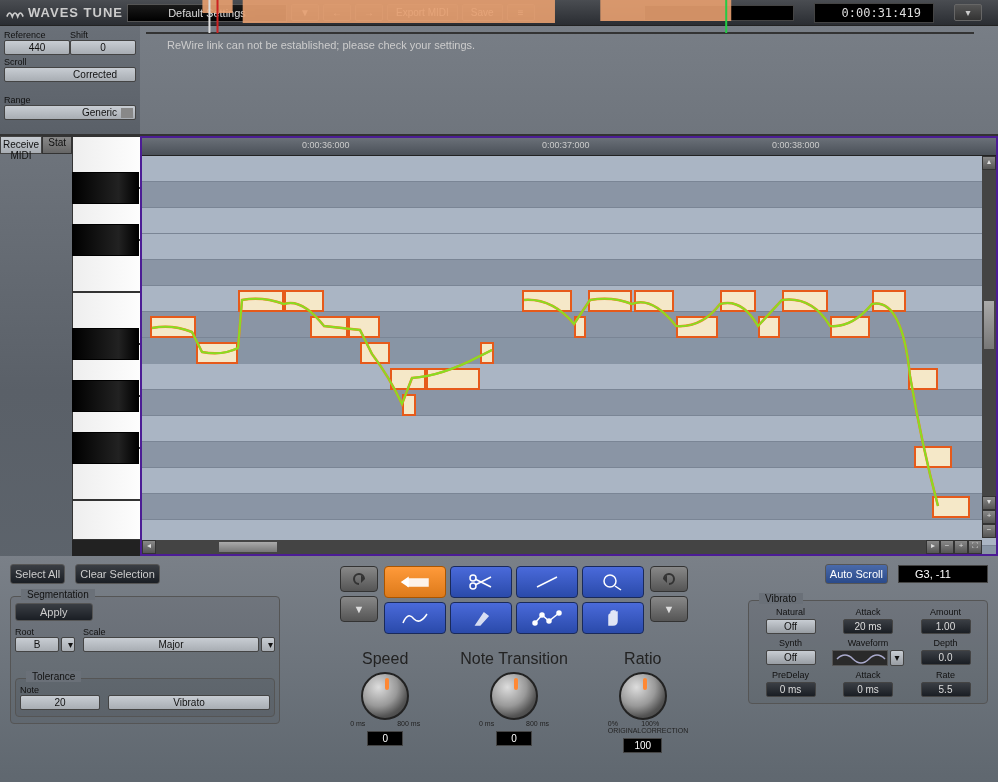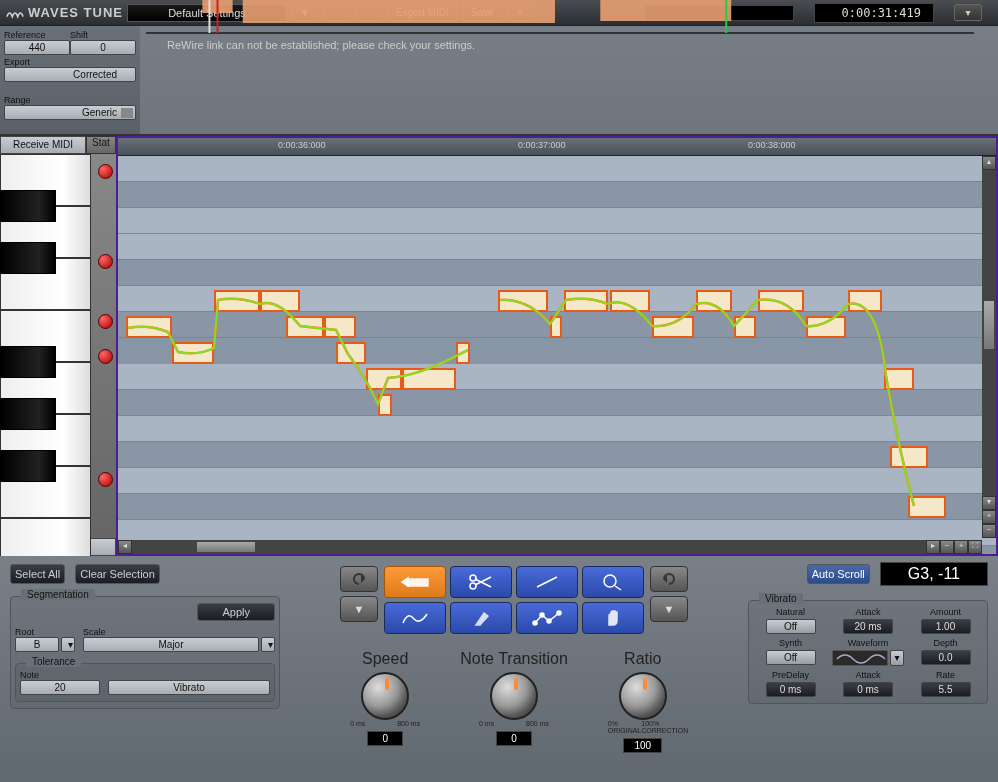--- a/index.html
+++ b/index.html
@@ -25,21 +25,21 @@
 .control-box.wide { width: 100%; text-align: right; padding-right: 18px; position: relative; }
 .dropdown-arrow { position: absolute; right: 2px; top: 2px; width: 12px; height: 10px; background: #888; }
 
 .waveform-area { flex: 1; background: linear-gradient(180deg, #4b5e70 0%, #2a3842 100%); position: relative; border: 1px solid #333; margin: 6px; }
 .rewire-msg { position: absolute; top: 6px; left: 20px; color: #ccc; font-size: 11px; }
 .waveform-svg { position: absolute; bottom: 0; left: 0; width: 100%; height: 70px; }
 .scroll-btn { width: 14px; height: 14px; background: linear-gradient(180deg, #888, #555); border: 1px solid #333; font-size: 8px; text-align: center; cursor: pointer; }
 .scroll-track { flex: 1; background: #444; }
 
 .main-area { display: flex; height: 420px; }
-.side-left { width: 116px; display: flex; flex-direction: column; }
+.side-left { width: 140px; display: flex; }
 .receive-midi { background: linear-gradient(180deg, #c8cdd3, #a8adb3); border: 1px solid #444; padding: 2px; color: #111; font-size: 10px; text-align: center; height: 18px; }
 .stat-box { width: 30px; background: linear-gradient(180deg, #888, #666); border: 1px solid #333; color: #111; font-size: 10px; text-align: center; height: 18px; }
 .midi-row { display: flex; }
 .piano-area { flex: 1; display: flex; background: #333; }
 .piano-keys { width: 108px; position: relative; background: #222; }
 .white-key { position: absolute; left: 0; width: 100%; background: linear-gradient(90deg, #eee, #fff 70%, #ddd); border: 1px solid #333; }
 .black-key { position: absolute; left: 0; width: 62%; background: linear-gradient(90deg, #000, #222 70%, #000); border: 1px solid #000; z-index: 2; }
 .disable-col { width: 30px; background: linear-gradient(180deg, #888, #666); position: relative; }
 .disable-dot { position: absolute; left: 7px; width: 15px; height: 15px; border-radius: 50%; background: radial-gradient(circle at 30% 30%, #ff6666, #aa0000); border: 1px solid #550000; }
 .edit-scale { background: linear-gradient(180deg, #c8cdd3, #a8adb3); border: 1px solid #444; padding: 2px; color: #111; font-size: 10px; text-align: center; height: 18px; }
@@ -81,21 +81,21 @@
 
 .knobs-row { display: flex; gap: 40px; margin-top: 16px; }
 .knob-group { display: flex; flex-direction: column; align-items: center; gap: 4px; }
 .knob-label { font-size: 16px; color: #222; }
 .knob { width: 48px; height: 48px; border-radius: 50%; background: radial-gradient(circle at 35% 30%, #ddd, #999 45%, #555 70%, #333); border: 2px solid #222; position: relative; cursor: pointer; }
 .knob::after { content: ''; position: absolute; top: 4px; left: 50%; width: 4px; height: 12px; background: #ff8833; border-radius: 2px; transform-origin: 2px 20px; }
 .knob-scale { font-size: 7px; color: #222; display: flex; justify-content: space-between; width: 70px; margin-top: -4px; }
 .knob-value { background: #000; border: 1px solid #444; color: #fff; font-size: 10px; padding: 1px 10px; min-width: 36px; text-align: center; }
 
 .right-panel { width: 240px; margin-top: 0; display: flex; flex-direction: column; gap: 6px; }
-.note-display { background: #000; border: 1px solid #444; color: #fff; padding: 2px 27px; font-size: 16px; min-width: 90px; text-align: right; }
+.note-display { background: #000; border: 1px solid #444; color: #fff; padding: 2px 16px; font-size: 11px; min-width: 90px; text-align: left; }
 .vibrato-panel { border: 1px solid #555; border-radius: 4px; padding: 6px 8px; position: relative; background: rgba(0,0,0,0.05); margin-top: 6px; }
 .vib-grid { display: grid; grid-template-columns: 1fr 1fr 1fr; gap: 4px 8px; }
 .vib-cell { display: flex; flex-direction: column; align-items: center; gap: 2px; }
 .vib-label { font-size: 9px; color: #111; }
 .vib-box { background: linear-gradient(180deg, #c8cdd3, #989da3); border: 1px solid #444; padding: 1px 6px; color: #111; font-size: 10px; text-align: center; border-radius: 2px; min-width: 50px; }
 .vib-box.dark { background: linear-gradient(180deg, #3a3e44, #1a1e24); color: #ddd; }
 .waveform-select { width: 56px; height: 16px; background: #2a2a2a; border: 1px solid #555; position: relative; }
 </style>
 </head>
 <body>
@@ -132,21 +132,21 @@
       <div class="control-group">
         <div class="control-label">Reference</div>
         <div class="control-box">440</div>
       </div>
       <div class="control-group">
         <div class="control-label">Shift</div>
         <div class="control-box">0</div>
       </div>
     </div>
     <div class="control-group">
-      <div class="control-label">Export</div>
+      <div class="control-label">Scroll</div>
       <div class="control-box wide">Corrected</div>
     </div>
     <div class="control-group">
       <div class="control-label">Range</div>
       <div class="control-box wide">
         <span>Generic</span>
         <span class="dropdown-arrow"></span>
       </div>
     </div>
   </div>
@@ -284,40 +284,40 @@
     <div class="main-btn">Select All</div>
     <div class="main-btn">Clear Selection</div>
     <div style="flex:1"></div>
     <div class="main-btn blue">Auto Scroll</div>
     <div class="note-display">G3, -11</div>
   </div>
 
   <div class="left-panel">
     <div class="panel-group">
       <span class="panel-title">Segmentation</span>
-      <div class="seg-row" style="justify-content:flex-end">
+      <div class="seg-row" style="">
         <div class="main-btn" style="padding:2px 24px">Apply</div>
       </div>
       <div class="seg-row">
         <div style="flex:0 0 60px">
           <div class="control-label">Root</div>
           <div style="display:flex;gap:2px">
             <div class="control-box" style="flex:1">B</div>
             <div class="control-box" style="width:14px">▾</div>
           </div>
         </div>
         <div style="flex:1">
           <div class="control-label">Scale</div>
           <div style="display:flex;gap:2px">
             <div class="control-box" style="flex:1">Major</div>
             <div class="control-box" style="width:14px">▾</div>
           </div>
         </div>
       </div>
-      <div class="panel-group" style="margin-top:11px;margin-bottom:0">
+      <div class="panel-group" style="margin-top:26px;margin-bottom:0">
         <span class="panel-title">Tolerance</span>
         <div class="seg-row" style="margin-bottom:0">
           <div style="flex:0 0 80px">
             <div class="control-label">Note</div>
             <div class="control-box">20</div>
           </div>
           <div style="flex:1;align-self:flex-end">
             <div class="control-box">Vibrato</div>
           </div>
         </div>

